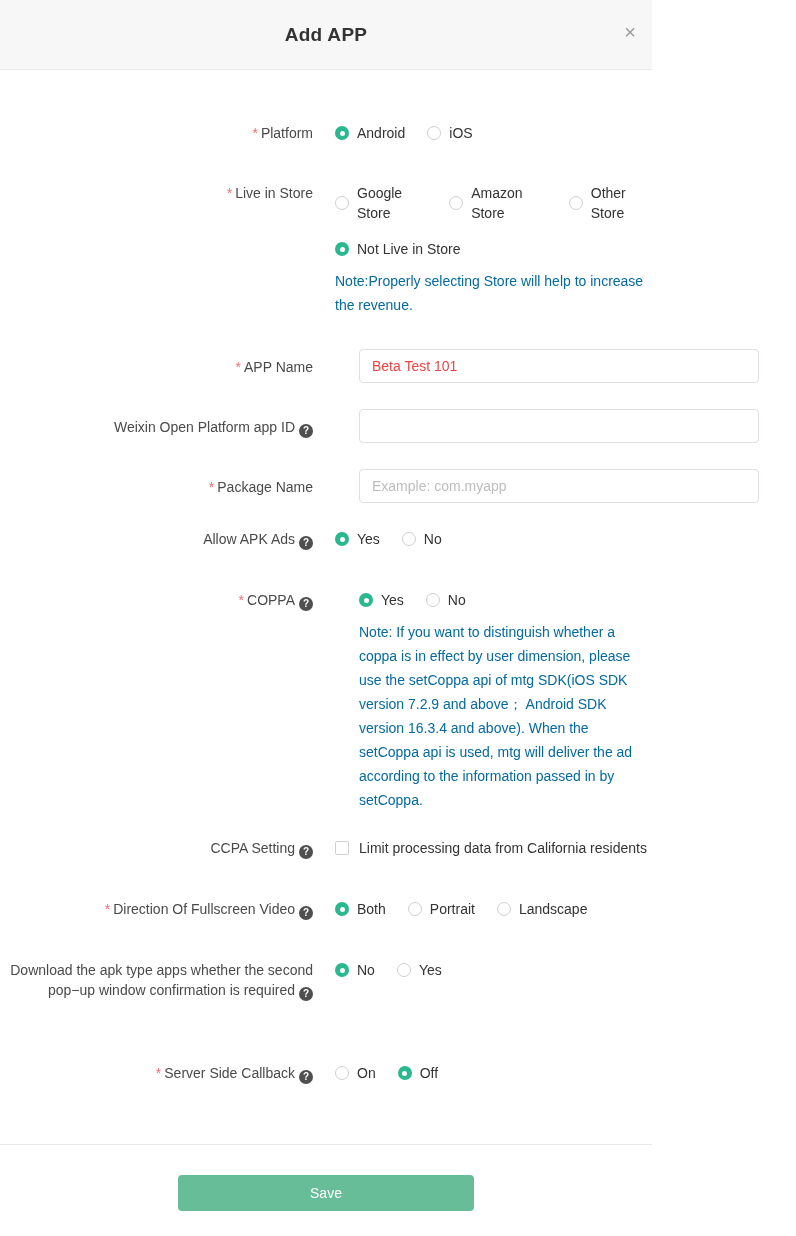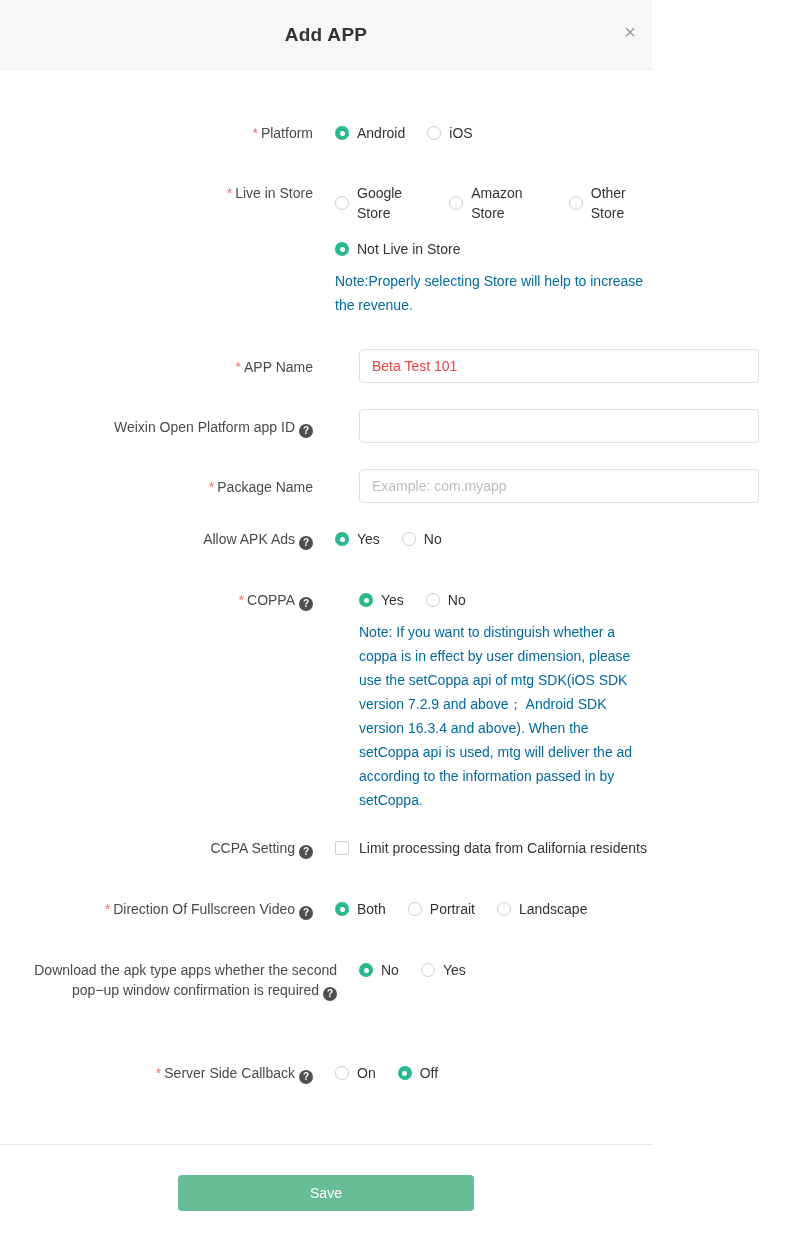--- a/index.html
+++ b/index.html
@@ -125,21 +125,21 @@
   }
   .save-btn {
     width: 296px; height: 36px;
     background: #66bd98; color: #fff;
     border: none; border-radius: 4px;
     font-size: 14px; cursor: pointer;
     font-family: "Liberation Sans", sans-serif;
   }
 
   .gap-16 { margin-top: 16px; }
-  .tall-gap { margin-bottom: 62px; margin-left: 24px; }
+  .tall-gap { margin-bottom: 62px; }
 </style>
 </head>
 <body>
 
 <div class="modal">
 
   <div class="modal-header">
     <div class="modal-title">Add APP</div>
     <div class="close-x">×</div>
   </div>

